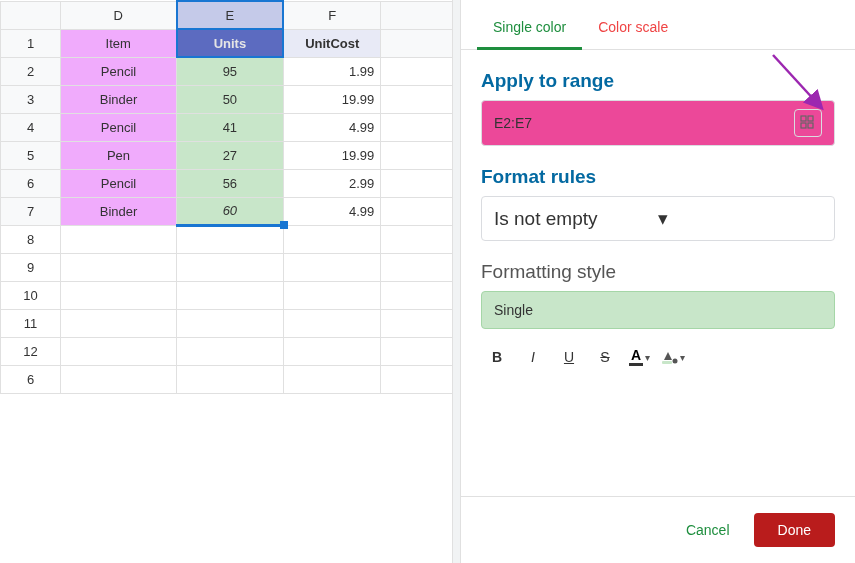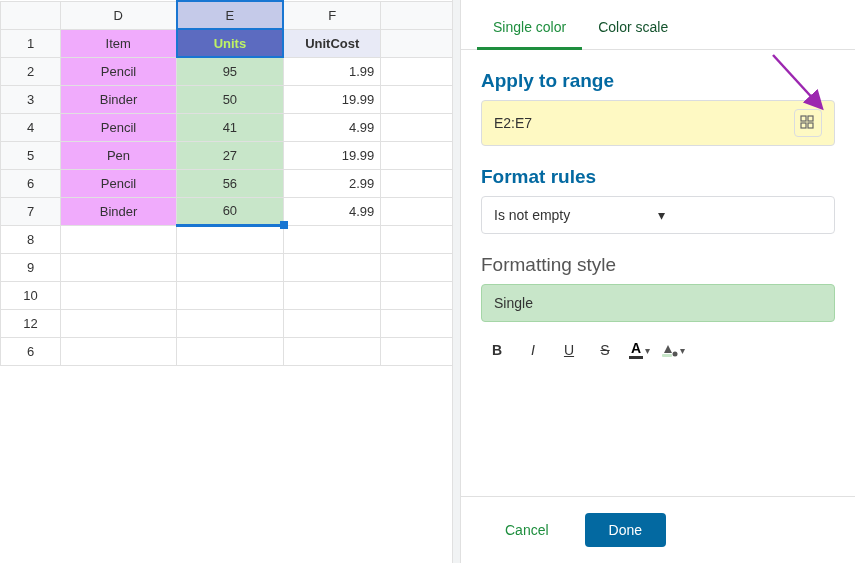--- a/index.html
+++ b/index.html
@@ -101,21 +101,21 @@
       border-bottom: 1px solid #e0e0e0;
       padding: 0 16px;
       height: 50px;
       align-items: flex-end;
     }
 
     .tab {
       padding: 12px 16px;
       cursor: pointer;
       font-size: 14px;
-      color: #14532d;
+      color: #ef4444;
       border-bottom: 3px solid transparent;
       margin-bottom: -1px;
     }
 
     .tab.active {
       color: #1e8e3e;
       border-bottom: 3px solid #1e8e3e;
       font-weight: 500;
     }
 
@@ -134,21 +134,21 @@
     }
 
     
     .range-row {
       display: flex;
       align-items: center;
       border: 1px solid #dadce0;
       border-radius: 4px;
       padding: 8px 12px;
       margin-bottom: 20px;
-      background: #fef9c3;
+      background: #ec4899;
     }
 
     .range-input {
       flex: 1;
       font-size: 14px;
       color: #333;
       border: none;
       outline: none;
       background: transparent;
     }
@@ -183,21 +183,21 @@
       border: 1px solid #dadce0;
       border-radius: 4px;
       padding: 10px 12px;
       background: #fff;
       cursor: pointer;
       margin-bottom: 20px;
     }
 
     .dropdown-row span {
       flex: 1;
-      font-size: 14px;
+      font-size: 19px;
       color: #333;
     }
 
     .dropdown-arrow {
       color: #555;
       font-size: 18px;
     }
 
     
     .formatting-style-section {}
@@ -269,41 +269,41 @@
     .color-bar-a {
       width: 14px;
       height: 3px;
       background: #333;
       margin-top: 1px;
     }
 
     
     .action-buttons {
       display: flex;
-      gap: 12px;
+      justify-content: flex-end;
       padding: 16px 20px;
       border-top: 1px solid #e0e0e0;
     }
 
     .btn-cancel {
       padding: 9px 24px;
       border-radius: 4px;
       border: none;
       background: transparent;
       color: #1e8e3e;
       font-size: 14px;
       cursor: pointer;
       font-weight: 500;
     }
 
     .btn-done {
       padding: 9px 24px;
       border-radius: 4px;
       border: none;
-      background: #0369a1;
+      background: #b91c1c;
       color: white;
       font-size: 14px;
       cursor: pointer;
       font-weight: 500;
     }
   </style>
 </head>
 <body>
 
 <div class="spreadsheet-area">
@@ -322,21 +322,21 @@
         <th class="col-header" style="background:#c5cae9; color:#333; border:2px solid #1976d2;">E</th>
         <th class="col-header">F</th>
         <th class="col-header"></th>
       </tr>
     </thead>
     <tbody>
 
       <tr class="header-row">
         <td class="row-header">1</td>
         <td class="item-cell">Item</td>
-        <td class="col-e-header" style="background:#5c6bc0; color:#bef264; font-weight:bold; border:2px solid #1976d2; text-align:center;">Units</td>
+        <td class="col-e-header" style="background:#5c6bc0; color:#e5e5e5; font-weight:bold; border:2px solid #1976d2; text-align:center;">Units</td>
         <td style="background:#e8eaf6; font-weight:bold; text-align:center;">UnitCost</td>
         <td style="background:#f8f9fa;"></td>
       </tr>
 
       <tr>
         <td class="row-header">2</td>
         <td class="item-cell">Pencil</td>
         <td class="units-cell">95</td>
         <td class="normal-cell">1.99</td>
         <td></td>
@@ -365,21 +365,21 @@
       <tr>
         <td class="row-header">6</td>
         <td class="item-cell">Pencil</td>
         <td class="units-cell">56</td>
         <td class="normal-cell">2.99</td>
         <td></td>
       </tr>
       <tr>
         <td class="row-header">7</td>
         <td class="item-cell">Binder</td>
-        <td class="units-cell" style="border-bottom: 3px solid #1976d2 !important; position:relative;">
+        <td class="units-cell" style="border-bottom: 3px solid #1976d2 !important; position:relative;font-style:italic;">
           <span>60</span>
           <div style="position:absolute; bottom:-5px; right:-5px; width:8px; height:8px; background:#1976d2;"></div>
         </td>
         <td class="normal-cell">4.99</td>
         <td></td>
       </tr>
 
       <tr class="empty-row">
         <td class="row-header">8</td>
         <td></td>
@@ -389,20 +389,27 @@
       </tr>
       <tr class="empty-row">
         <td class="row-header">9</td>
         <td></td>
           <td></td>
           <td></td>
           <td></td>
       </tr>
       <tr class="empty-row">
         <td class="row-header">10</td>
+        <td></td>
+          <td></td>
+          <td></td>
+          <td></td>
+      </tr>
+      <tr class="empty-row">
+        <td class="row-header">11</td>
         <td></td>
           <td></td>
           <td></td>
           <td></td>
       </tr>
       <tr class="empty-row">
         <td class="row-header">12</td>
         <td></td>
           <td></td>
           <td></td>

